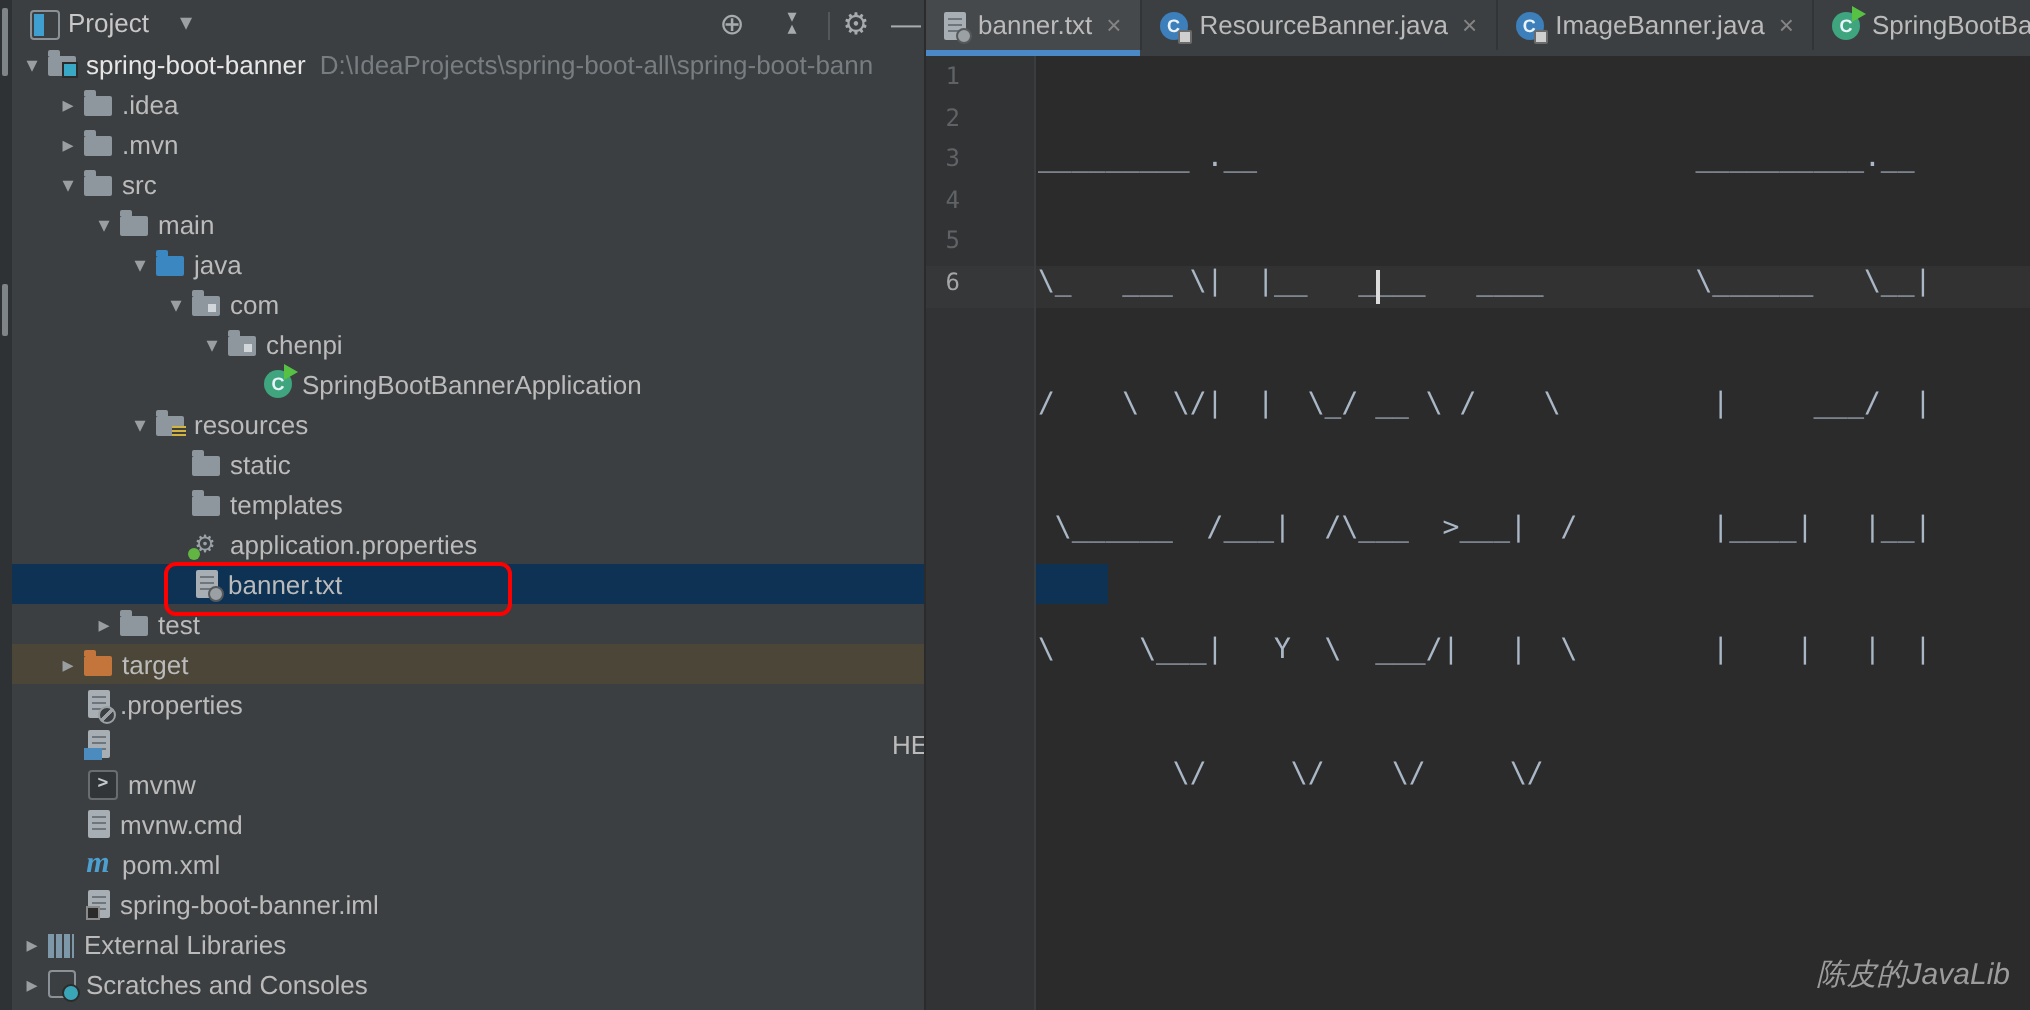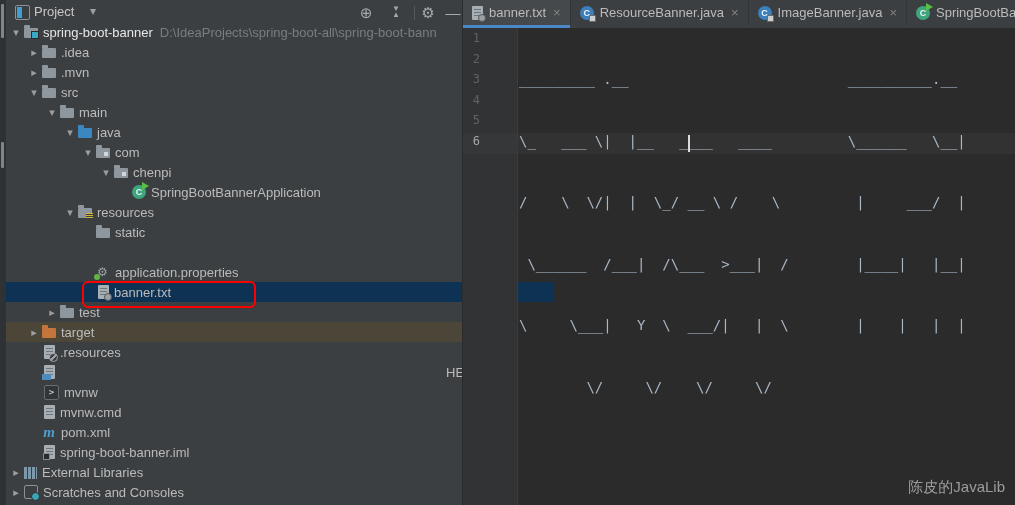--- a/index.html
+++ b/index.html
@@ -78,21 +78,21 @@
   
   #gutter{left:463px;top:28px;width:54px;height:477px;background:#313335;border-right:1px solid #3a3d3f;}
   #gutline6{left:463px;top:133px;width:54px;height:21px;background:#353739;}
   #lnums{left:463px;top:28px;width:17px;text-align:right;color:#606366;
     font-family:"DejaVu Sans Mono",monospace;font-size:12px;line-height:20.5px;}
   #lnums .cur{color:#a4a5a6;}
   #curline{left:518px;top:133px;width:497px;height:21px;background:#323232;}
   #code{left:519px;top:28px;color:#a9b7c6;font-family:"DejaVu Sans Mono",monospace;
     font-size:14px;line-height:20.5px;white-space:pre;}
   #caret{left:688px;top:135px;width:2px;height:17px;background:#dcdcdc;}
-  #watermark{right:10px;bottom:8px;color:#9c9c9c;font-size:15px;}
+  #watermark{right:10px;bottom:8px;color:#9c9c9c;font-size:15px;font-style:italic;}
 </style>
 </head>
 <body>
 
 <div id="stripe" class="abs">
   <div class="mark" style="top:4px;height:34px;"></div>
   <div class="mark" style="top:142px;height:26px;"></div>
 </div>
 
 <div id="panel" class="abs">
@@ -159,41 +159,45 @@
   </div>
   <div class="trow" style="top:202px;padding-left:56px;">
     <span class="arrow">▾</span>
     <span class="ic folder f-res"></span>
     <span class="lbl">resources</span>
   </div>
   <div class="trow" style="top:222px;padding-left:90px;">
     <span class="ic folder"></span>
     <span class="lbl">static</span>
   </div>
+  <div class="trow" style="top:242px;padding-left:90px;">
+    <span class="ic folder"></span>
+    <span class="lbl">templates</span>
+  </div>
   <div class="trow" style="top:262px;padding-left:89px;">
     <span class="ic props">⚙</span>
     <span class="lbl">application.properties</span>
   </div>
   <div class="trow selected" style="top:282px;padding-left:92px;">
     <span class="ic file badge-circle"></span>
     <span class="lbl">banner.txt</span>
   </div>
   <div class="trow" style="top:302px;padding-left:38px;">
     <span class="arrow">▸</span>
     <span class="ic folder"></span>
     <span class="lbl">test</span>
   </div>
   <div class="trow excluded" style="top:322px;padding-left:20px;">
     <span class="arrow">▸</span>
     <span class="ic folder f-orange"></span>
     <span class="lbl">target</span>
   </div>
   <div class="trow" style="top:342px;padding-left:38px;">
     <span class="ic file badge-git"></span>
-    <span class="lbl">.resources</span>
+    <span class="lbl">.properties</span>
   </div>
   <div class="trow" style="top:362px;padding-left:38px;justify-content:space-between;">
     <span class="ic file badge-md"></span>
     <span class="lbl">HELP.md</span>
   </div>
   <div class="trow" style="top:382px;padding-left:38px;">
     <span class="ic term">&gt;</span>
     <span class="lbl">mvnw</span>
   </div>
   <div class="trow" style="top:402px;padding-left:38px;">

